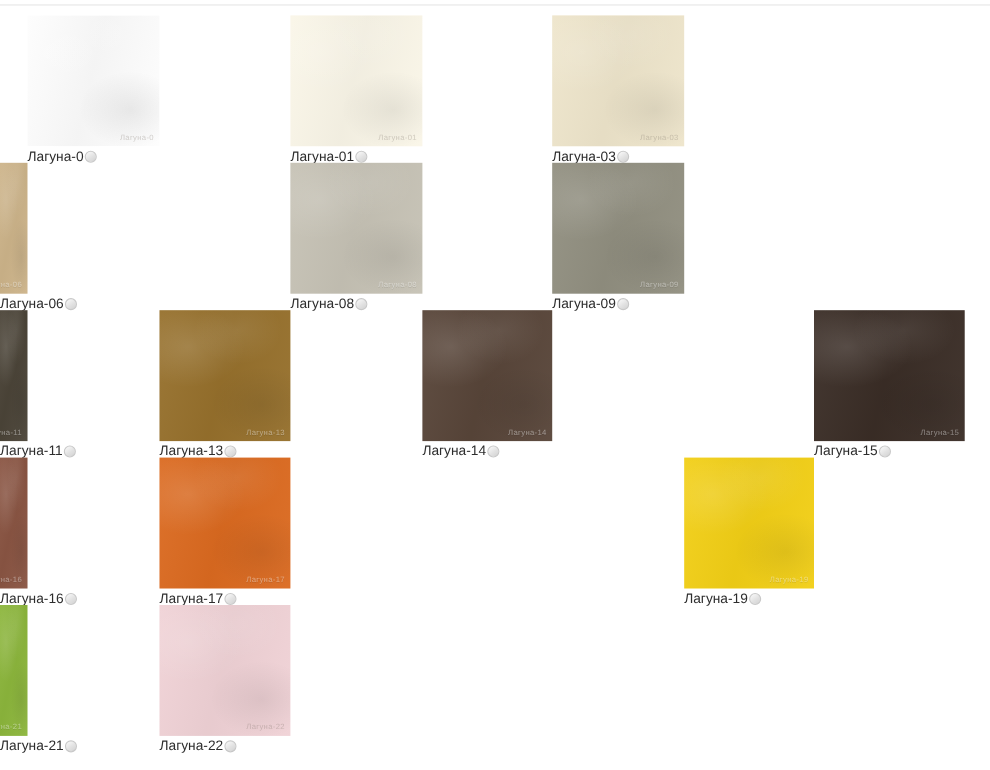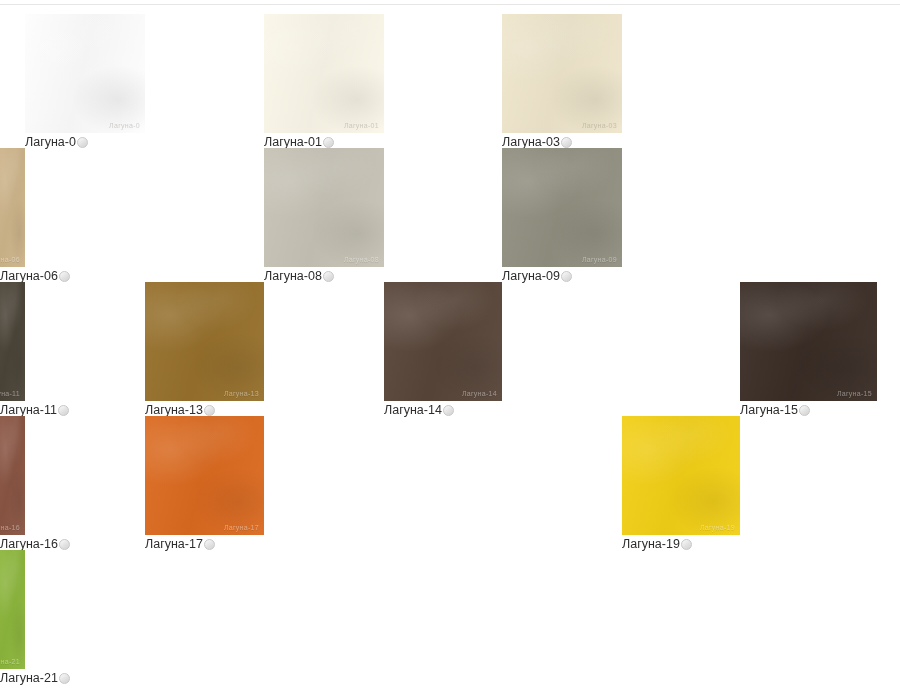--- a/index.html
+++ b/index.html
@@ -248,14 +248,23 @@
     <div class="swatch-card">
       <div class="swatch-tile" style="background-color: rgb(140, 182, 60);">
         <div class="swatch-watermark">Лагуна-21</div>
       </div>
       <div class="swatch-caption">
         <span class="swatch-label">Лагуна-21</span>
         <span class="color-dot-icon"></span>
       </div>
     </div>
     <div class="grid-pad"></div>
+    <div class="swatch-card">
+      <div class="swatch-tile" style="background-color: rgb(240, 210, 214);">
+        <div class="swatch-watermark dark-wm">Лагуна-22</div>
+      </div>
+      <div class="swatch-caption">
+        <span class="swatch-label">Лагуна-22</span>
+        <span class="color-dot-icon"></span>
+      </div>
+    </div>
     <div class="grid-pad"></div>
   </div>
 
 </body></html>

